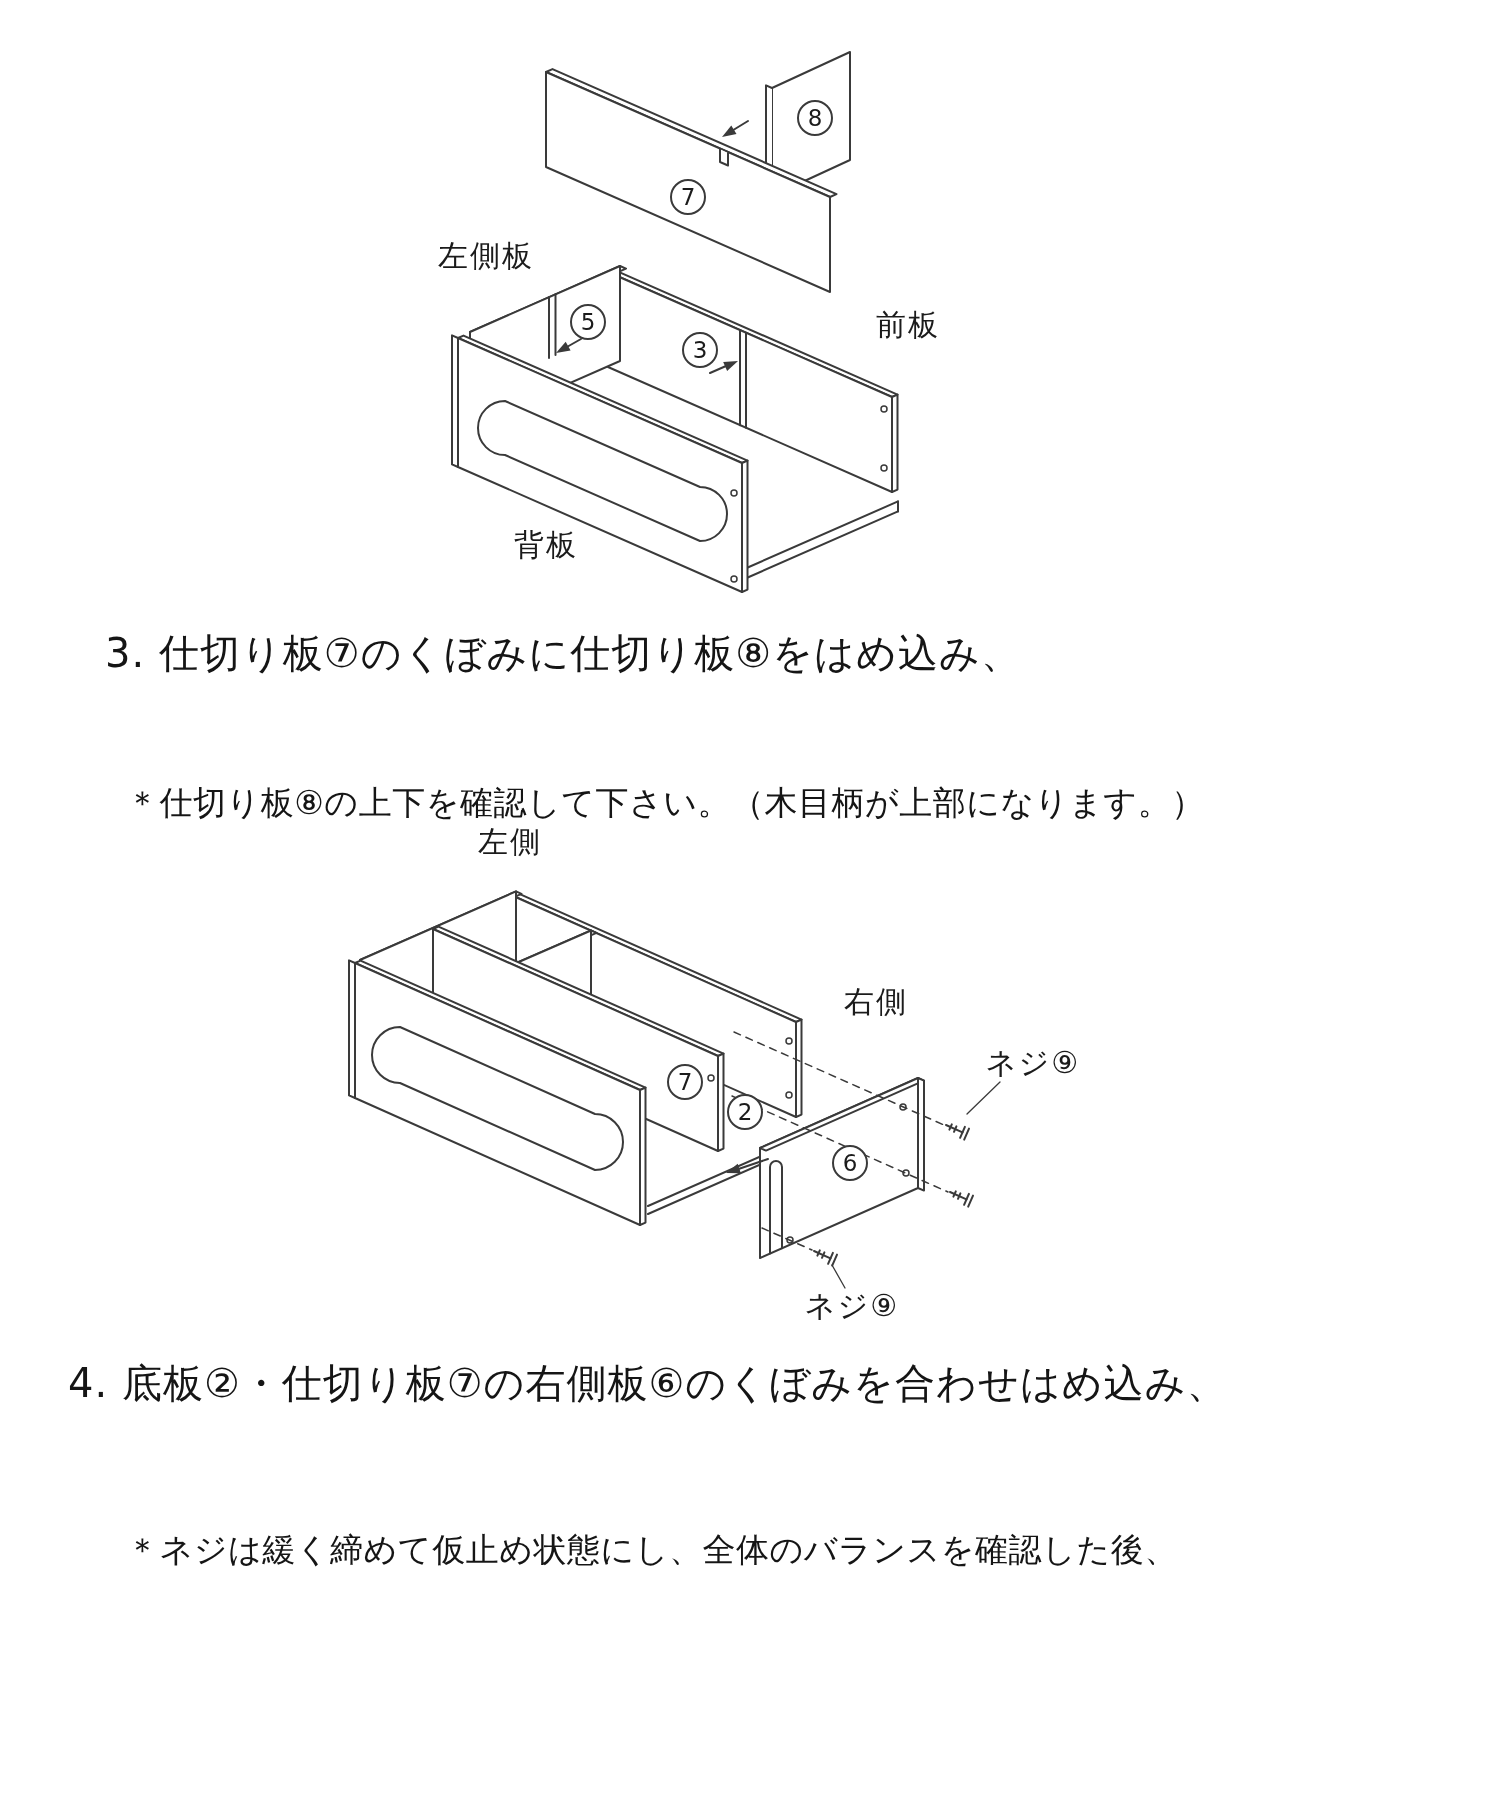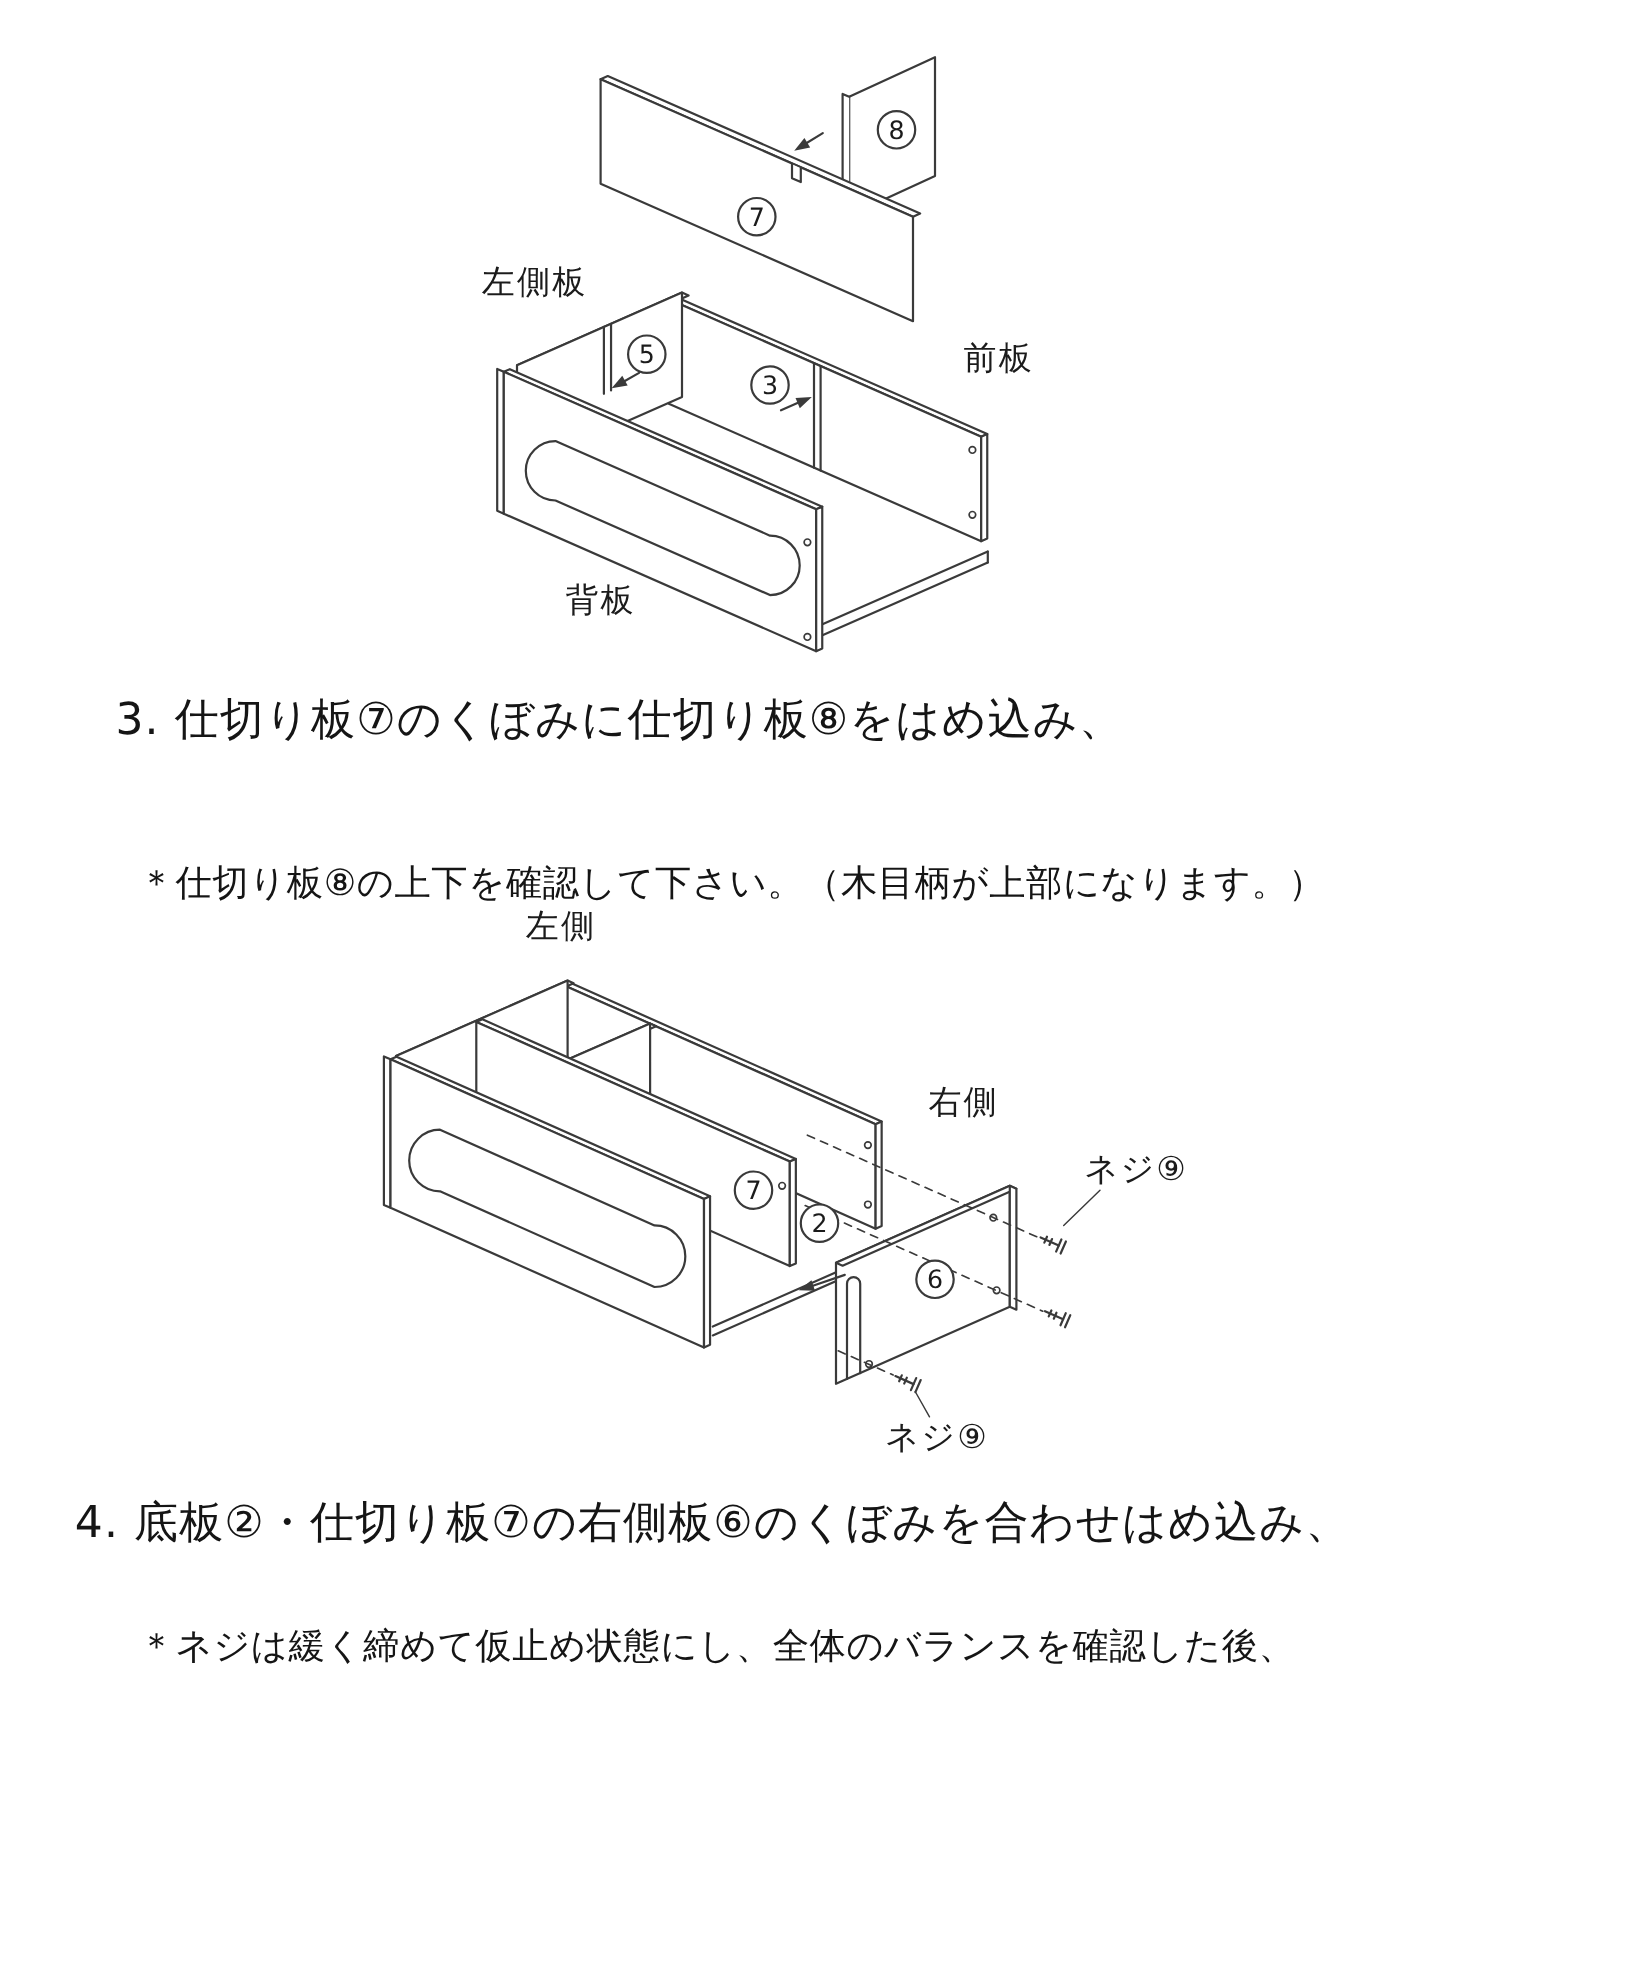--- a/index.html
+++ b/index.html
@@ -204,15 +204,15 @@
     <text class="badge" x="745" y="300">2</text>
     <text class="badge" x="850" y="351">6</text>
 
     <text class="dlabel" x="510" y="32">左側</text>
     <text class="dlabel" x="876" y="192">右側</text>
     <text class="dlabel" x="1033" y="253">ネジ⑨</text>
     <text class="dlabel" x="852" y="496">ネジ⑨</text>
   </svg>
 
   <div class="txt step" style="left:68px;top:1356px;">4. 底板②・仕切り板⑦の右側板⑥のくぼみを合わせはめ込み、</div>
-  <div class="txt note" style="left:126px;top:1474px;">＊ネジは緩く締めて仮止め状態にし、全体のバランスを確認した後、</div>
+  <div class="txt note" style="left:126px;top:1528px;">＊ネジは緩く締めて仮止め状態にし、全体のバランスを確認した後、</div>
 
 </div>
 
 </body></html>

